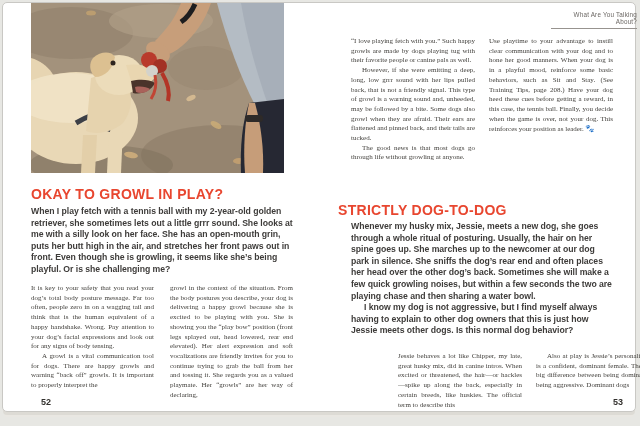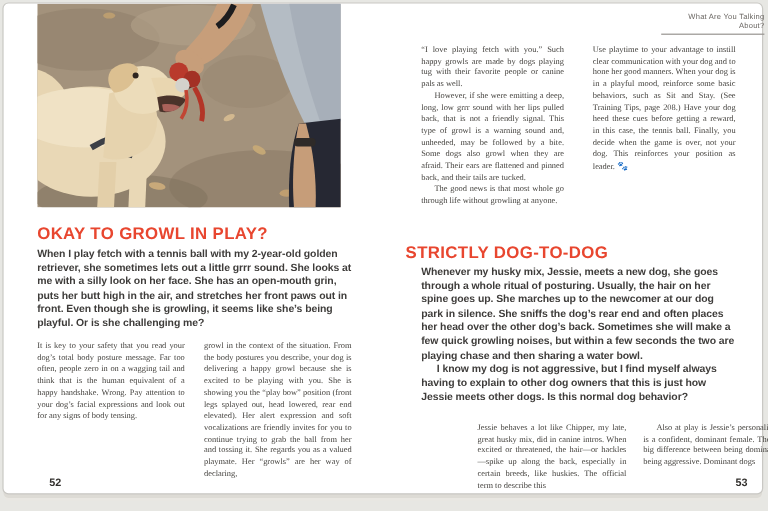--- a/index.html
+++ b/index.html
@@ -114,38 +114,39 @@
 
     <div class="abs headline" style="left:28px;top:183px;">OKAY TO GROWL IN PLAY?</div>
 
     <div class="abs intro" style="left:28px;top:203px;width:262px;">
       <p>When I play fetch with a tennis ball with my 2-year-old golden retriever, she sometimes lets out a little grrr sound. She looks at me with a silly look on her face. She has an open-mouth grin, puts her butt high in the air, and stretches her front paws out in front. Even though she is growling, it seems like she’s being playful. Or is she challenging me?</p>
     </div>
 
     <div class="abs cols" style="left:28px;top:281px;width:262px;gap:16px;">
       <div class="col serif">
         <p>It is key to your safety that you read your dog’s total body posture message. Far too often, people zero in on a wagging tail and think that is the human equivalent of a happy handshake. Wrong. Pay attention to your dog’s facial expressions and look out for any signs of body tensing.</p>
+        <p class="ind">A growl is a vital communication tool for dogs. There are happy growls and warning “back off” growls. It is important to properly interpret the</p>
       </div>
       <div class="col serif">
         <p>growl in the context of the situation. From the body postures you describe, your dog is delivering a happy growl because she is excited to be playing with you. She is showing you the “play bow” position (front legs splayed out, head lowered, rear end elevated). Her alert expression and soft vocalizations are friendly invites for you to continue trying to grab the ball from her and tossing it. She regards you as a valued playmate. Her “growls” are her way of declaring,</p>
       </div>
     </div>
 
     <div class="abs pagenum" style="left:11px;top:394px;padding-left:27px;">52</div>
   </div>
 
   <div>
 
     <div class="abs running-header" style="left:548px;top:8px;width:86px;">What Are You Talking About?</div>
 
-    <div class="abs cols" style="left:348px;top:34px;width:262px;gap:24px;">
+    <div class="abs cols" style="left:348px;top:34px;width:262px;gap:14px;">
       <div class="col serif">
         <p>“I love playing fetch with you.” Such happy growls are made by dogs playing tug with their favorite people or canine pals as well.</p>
         <p class="ind">However, if she were emitting a deep, long, low grrr sound with her lips pulled back, that is not a friendly signal. This type of growl is a warning sound and, unheeded, may be followed by a bite. Some dogs also growl when they are afraid. Their ears are flattened and pinned back, and their tails are tucked.</p>
-        <p class="ind">The good news is that most whole go through life without growling at anyone.</p>
+        <p class="ind">The good news is that most dogs go through life without growling at anyone.</p>
       </div>
       <div class="col serif">
         <p><span>Use playtime to your advantage to instill clear communication with your dog and to hone her good manners. When your dog is in a playful mood, reinforce some basic behaviors, such as Sit and Stay. (See Training Tips, page 208.) Have your dog heed these cues before getting a reward, in this case, the tennis ball. Finally, you decide when the game is over, not your dog. This reinforces your position as leader.</span>
           <span class="paw">🐾</span>
         </p>
       </div>
     </div>
 
     <div class="abs headline" style="left:335px;top:199px;">STRICTLY DOG-TO-DOG</div>
 

